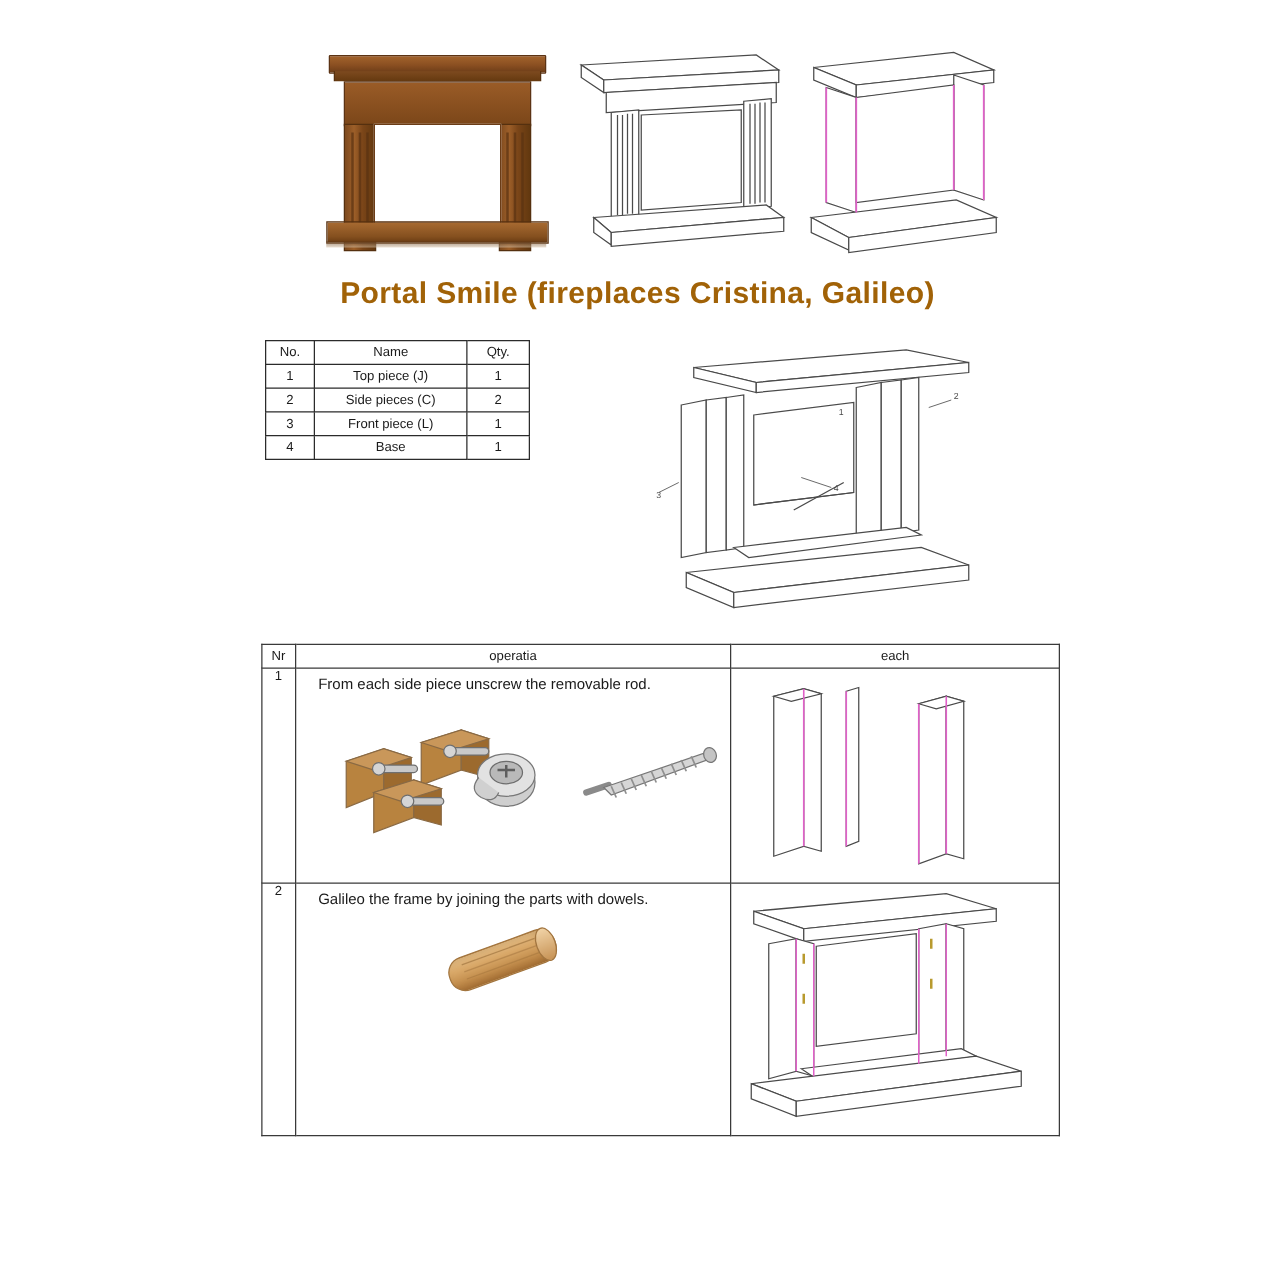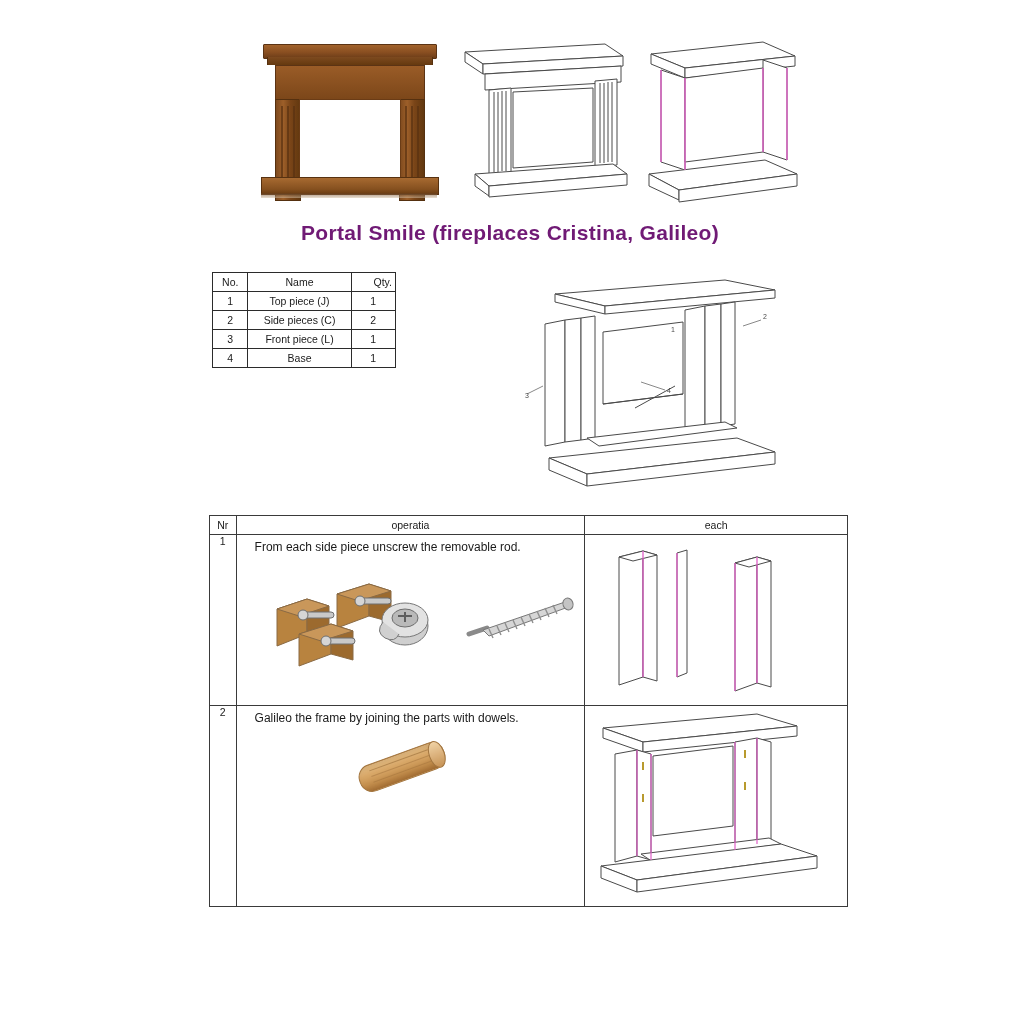--- a/index.html
+++ b/index.html
@@ -82,47 +82,47 @@
   
   .line-portal { position: absolute; top: 6px; }
   .line-portal svg { display: block; }
 
   
   .doc-title {
     position: absolute;
     left: 0; top: 221px;
     width: 1024px;
     text-align: center;
-    font-size: 21px;
+    font-size: 24px;
     font-weight: bold;
     letter-spacing: .3px;
-    color: #701a75;
+    color: #a16207;
   }
   .doc-title .title-inner { display: inline-block; margin-left: -4px; }
 
   
   .parts-table {
     position: absolute;
     left: 212px; top: 272px;
-    width: 184px;
+    width: 212px;
     border-collapse: collapse;
     font-size: 10.5px;
   }
   .parts-table td, .parts-table th {
     border: 1px solid #2b2b2b;
     padding: 2px 3px;
     text-align: center;
     font-weight: normal;
     line-height: 13px;
     height: 14px;
   }
   .parts-table th { font-weight: normal; }
   .parts-table .col-no { width: 34px; }
   .parts-table .col-name { width: 126px; }
-  .parts-table .col-qty { width: 46px; text-align: right; }
+  .parts-table .col-qty { width: 46px; }
 
   
   .exploded {
     position: absolute;
     left: 525px; top: 262px;
     width: 280px; height: 240px;
   }
 
   
   .steps-table {

